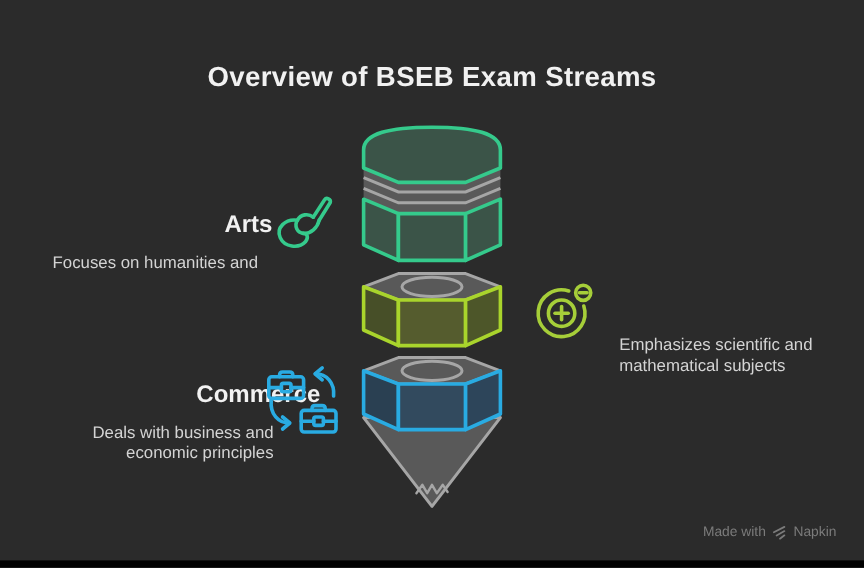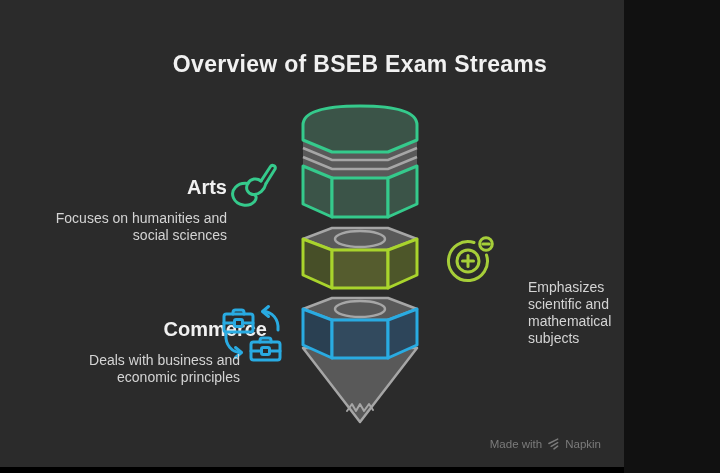--- a/index.html
+++ b/index.html
@@ -3,21 +3,21 @@
 <meta charset="utf-8">
 <style>
   :root{
     --bg:#2b2b2b; --green:#35ca8c; --green-fill:#3b5448;
     --lime:#a9d42c; --lime2:#a6ce39; --lime-front:#555c2e; --lime-left:#474f28; --lime-right:#4d5629;
     --blue:#29abe2; --blue-front:#324a5e; --blue-left:#2a4052; --blue-right:#2d455a;
     --gray-fill:#595959; --gray-line:#a6a6a6;
     --title-text:#f1f1f1; --desc-text:#d4d4d4; --watermark-text:#7b7b7b; --footer-bar:#000000;
   }
   html,body{margin:0;padding:0;background:#111;}
-  .stage{position:relative;width:624px;height:473px;background:var(--bg);overflow:hidden;
+  .stage{position:relative;width:720px;height:473px;background:var(--bg);overflow:hidden;
          font-family:"Liberation Sans",sans-serif;}
   .title{position:absolute;top:51px;left:0;width:720px;margin:0;text-align:center;
          font-size:23px;font-weight:bold;letter-spacing:.3px;color:var(--title-text);}
   .pencil{position:absolute;left:0;top:0;width:720px;height:473px;}
 
   .cone{fill:var(--gray-fill);stroke:var(--gray-line);stroke-width:2.5;stroke-linejoin:round;}
   .zig{fill:none;stroke:var(--gray-line);stroke-width:2;stroke-linejoin:round;stroke-linecap:round;}
   .topface{fill:var(--gray-fill);stroke:var(--gray-line);stroke-width:2.5;stroke-linejoin:round;}
   .hole{fill:none;stroke:var(--gray-line);stroke-width:2.5;}
   .ferrule{fill:var(--gray-fill);}
@@ -25,21 +25,21 @@
   .dome,.g-left,.g-front,.g-right{fill:var(--green-fill);stroke:var(--green);stroke-width:3;stroke-linejoin:round;}
   .l-left{fill:var(--lime-left);} .l-front{fill:var(--lime-front);} .l-right{fill:var(--lime-right);}
   .l-left,.l-front,.l-right{stroke:var(--lime);stroke-width:3;stroke-linejoin:round;}
   .b-left{fill:var(--blue-left);} .b-front{fill:var(--blue-front);} .b-right{fill:var(--blue-right);}
   .b-left,.b-front,.b-right{stroke:var(--blue);stroke-width:3;stroke-linejoin:round;}
 
   .stream-label{position:absolute;font-size:20px;font-weight:bold;color:var(--title-text);padding-left:12px;}
   .arts-label{left:0;top:176px;width:215px;text-align:right;}
   .commerce-label{left:0;top:318px;width:215px;text-align:right;margin-left:40px;}
   .science-label{left:505px;top:245px;}
-  .stream-desc{position:absolute;font-size:14px;line-height:17px;color:var(--desc-text);padding-left:12px;}
+  .stream-desc{position:absolute;font-size:14px;line-height:17px;color:var(--desc-text);}
   .arts-desc{left:0;top:210px;width:215px;text-align:right;}
   .commerce-desc{left:0;top:352px;width:215px;text-align:right;margin-left:13px;}
   .science-desc{left:516px;top:279px;text-align:left;}
 
   .icon{position:absolute;}
   .paintbrush{left:226px;top:159px;width:52px;height:55px;}
   .paintbrush path{fill:none;stroke:var(--green);stroke-width:3;stroke-linecap:round;stroke-linejoin:round;}
   .briefcases{left:222px;top:302px;width:60px;height:60px;}
   .briefcases path,.briefcases rect{fill:none;stroke:var(--blue);stroke-width:3;stroke-linecap:round;stroke-linejoin:round;}
   .atom{left:446px;top:234px;width:50px;height:50px;}
@@ -89,21 +89,20 @@
   </svg>
 
   <div class="stream-label arts-label">Arts</div>
   <svg class="icon paintbrush" viewBox="0 0 52 55" aria-hidden="true">
     <path d="M35 22 L44.5 7.5 C46 5.2 50 6.8 49.2 9.8 L40 24.5"></path>
     <path d="M35 22 C31 18.5 24.5 19.5 21.8 24.5 C19 29.5 21.5 35 27 35.5 C33 36 38.5 31 40 24.5"></path>
     <path d="M22 24.5 C11.5 23 4 31 7.5 39 C11 47 23 48.5 28.5 42.5 C31.5 39 30 35 26.5 35.5"></path>
   </svg>
   <div class="stream-desc arts-desc">
     <div>Focuses on humanities and</div>
-    <div>social sciences</div>
   </div>
 
   <svg class="icon atom" viewBox="0 0 50 50" aria-hidden="true">
     <circle cx="22" cy="27" r="11"></circle>
     <path d="M22 21.5 V32.5"></path>
     <path d="M16.5 27 H27.5"></path>
     <path d="M28 8.5 A19.5 19.5 0 1 0 40.5 21"></path>
     <circle cx="40" cy="10" r="6.3"></circle>
     <path d="M36.8 10 H43.2"></path>
   </svg>

